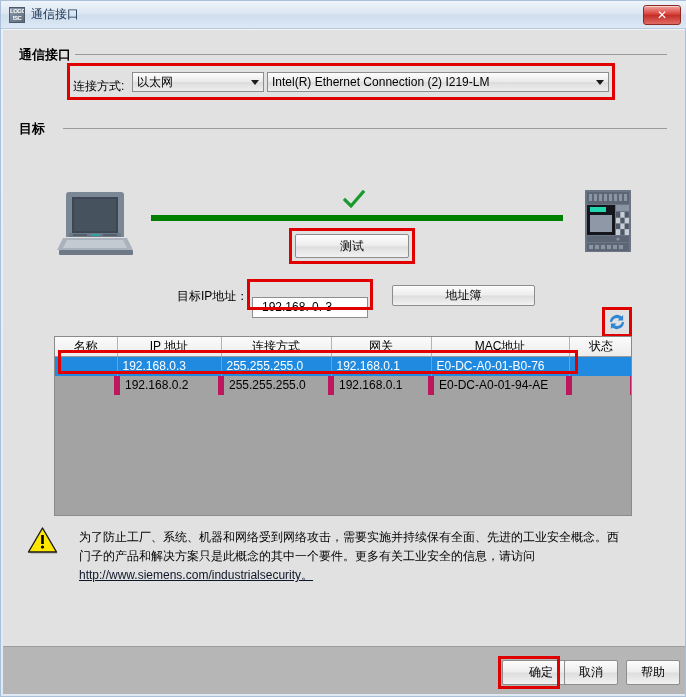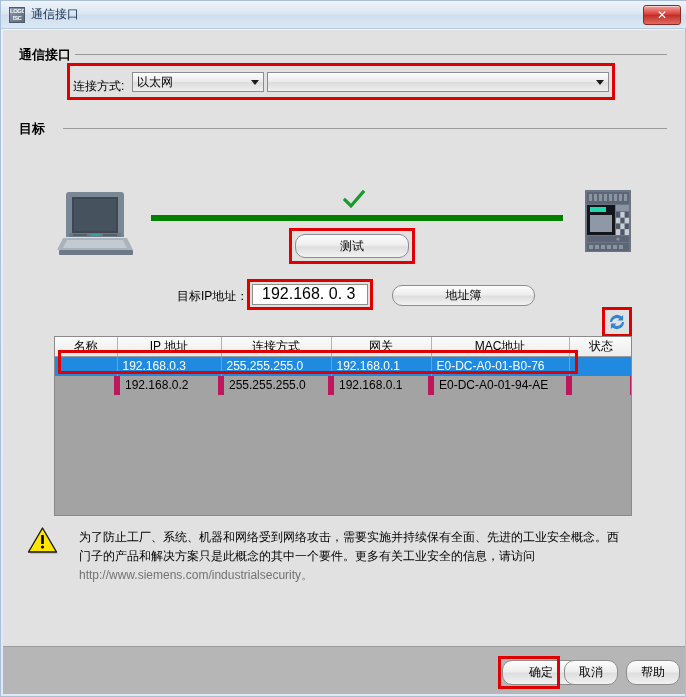--- a/index.html
+++ b/index.html
@@ -78,32 +78,33 @@
     position: absolute; right: 4px; top: 7px;
     width: 0; height: 0;
     border-left: 4px solid transparent;
     border-right: 4px solid transparent;
     border-top: 5px solid #1c1c1c;
   }
   
   .btn {
     position: absolute;
     background: linear-gradient(180deg,#fdfdfd 0%,#ededed 46%,#dedede 54%,#f2f2f2 100%);
-    border: 1px solid #8d8d8d; border-radius: 10px;
+    border: 1px solid #8d8d8d; border-radius: 2px;
     font-size: 12px; color: #000; text-align: center;
     cursor: pointer;
   }
   
   .textinput {
     position: absolute;
     background: #ffffff;
     border: 1px solid #8d8d8d;
-    font-size: 16px; color: #000;
+    font-size: 12px; color: #000;
     padding-left: 9px;
     line-height: 18px;
+    margin-top: 13px;
   }
   
   #pc-icon { position: absolute; left: 52px; top: 158px; width: 80px; height: 72px; }
   #plc-icon { position: absolute; left: 580px; top: 158px; width: 50px; height: 66px; }
   #green-line {
     position: absolute; left: 148px; top: 185px; width: 412px; height: 6px;
     background: #008000;
   }
   #check-mark {
     position: absolute; left: 340px; top: 160px;
@@ -146,21 +147,21 @@
   #refresh-btn {
     position: absolute; left: 603px; top: 281px;
     width: 22px; height: 22px; cursor: pointer;
   }
   
   #warn-icon { position: absolute; left: 24px; top: 496px; width: 32px; height: 30px; }
   #warn-text {
     position: absolute; left: 76px; top: 498px; width: 560px;
     font-size: 12px; color: #000; line-height: 19px;
   }
-  #warn-link { color: #737373; }
+  #warn-link { color: #0f172a; text-decoration: underline; }
   
   #footer {
     position: absolute; left: 2px; top: 645px;
     width: 682px; height: 48px;
     background: #b6b6b6;
     border-top: 1px solid #9d9d9d;
   }
 </style>
 </head>
 <body>
@@ -179,20 +180,21 @@
     <div class="group-line" style="left:72px; top:24px; width:592px;"></div>
 
     <div class="field-label" style="left:70px; top:48px;">连接方式:</div>
 
     <div class="combo" style="left:129px; top:42px; width:132px;">
       <span>以太网</span>
       <span class="arrow"></span>
     </div>
 
     <div class="combo" style="left:264px; top:42px; width:342px;">
+      <span>Intel(R) Ethernet Connection (2) I219-LM</span>
       <span class="arrow"></span>
     </div>
 
     <div class="redbox" style="left:64px; top:33px; width:548px; height:37px;"></div>
 
     <div class="group-label" style="left:16px; top:90px;">目标</div>
     <div class="group-line" style="left:60px; top:98px; width:604px;"></div>
 
     <svg id="pc-icon" viewBox="0 0 80 72">
       <path d="M14 4 h52 a3 3 0 0 1 3 3 v42 h-58 v-42 a3 3 0 0 1 3 -3 z" fill="#7a8795"></path>

